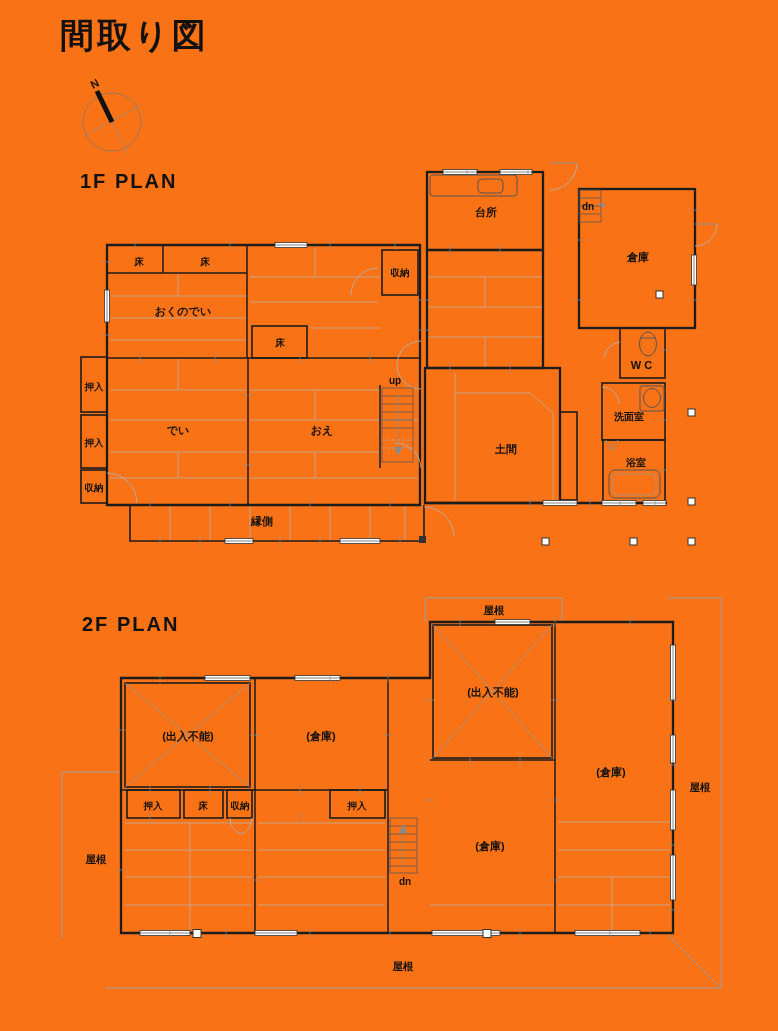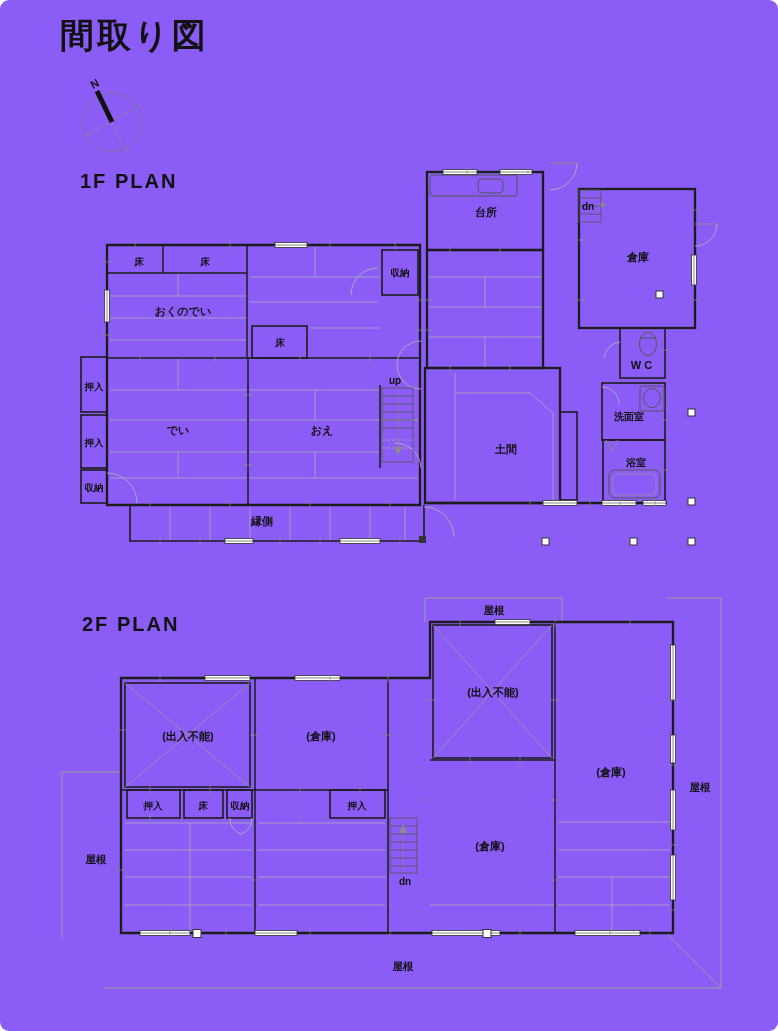--- a/index.html
+++ b/index.html
@@ -1,17 +1,17 @@
 <!DOCTYPE html>
 <html><head>
 <meta charset="utf-8">
 <style>
   html,body{margin:0;padding:0;background:#fff;}
-  #page{position:relative;width:778px;height:1031px;background:#8b5cf6;overflow:hidden;
-        font-family:"Liberation Sans","DejaVu Sans",sans-serif;border-radius:9px;}
+  #page{position:relative;width:778px;height:1031px;background:#f97316;overflow:hidden;
+        font-family:"Liberation Sans","DejaVu Sans",sans-serif;}
   svg{position:absolute;left:0;top:0;}
   text{fill:#111;font-family:"Liberation Sans","DejaVu Sans",sans-serif;}
   .ttl{font-size:34px;font-weight:700;letter-spacing:3px;}
   .hd{font-size:20px;font-weight:600;letter-spacing:2px;}
   .rm{font-size:11px;font-weight:600;}
   .sm{font-size:9.5px;font-weight:600;}
   .xs{font-size:10px;font-weight:600;}
   .yn{font-size:10.5px;font-weight:600;}
   .wall{stroke:#1c1c1c;fill:none;stroke-width:2.3;}
   .wall2{stroke:#1c1c1c;fill:none;stroke-width:1.5;}

